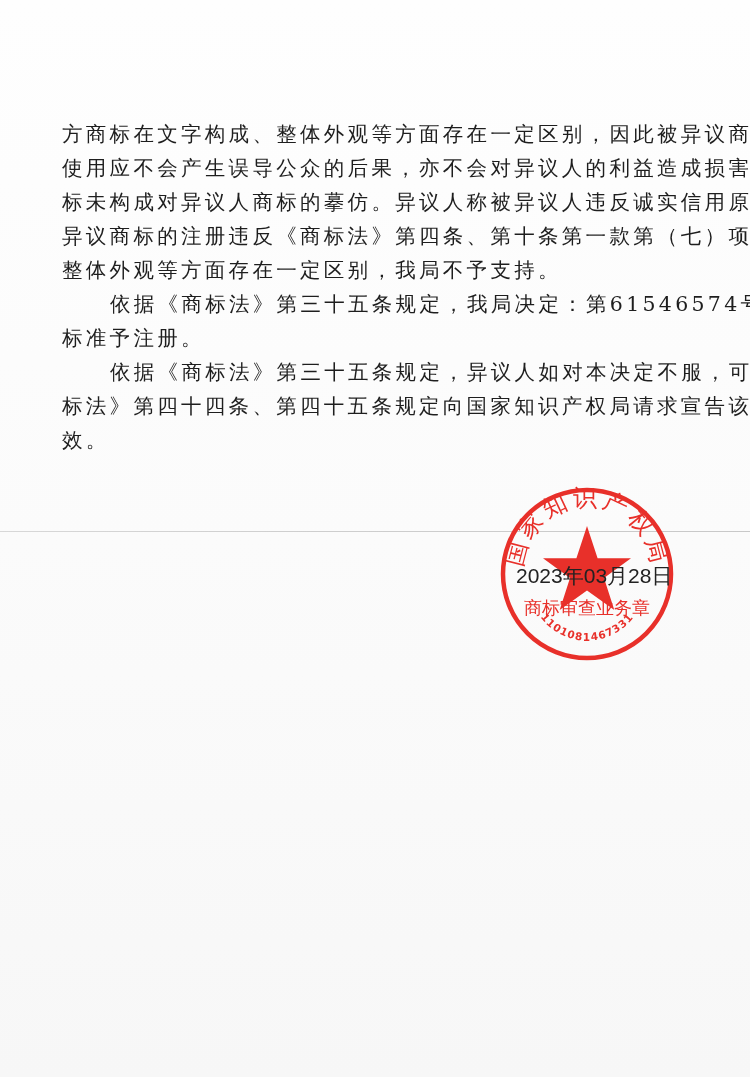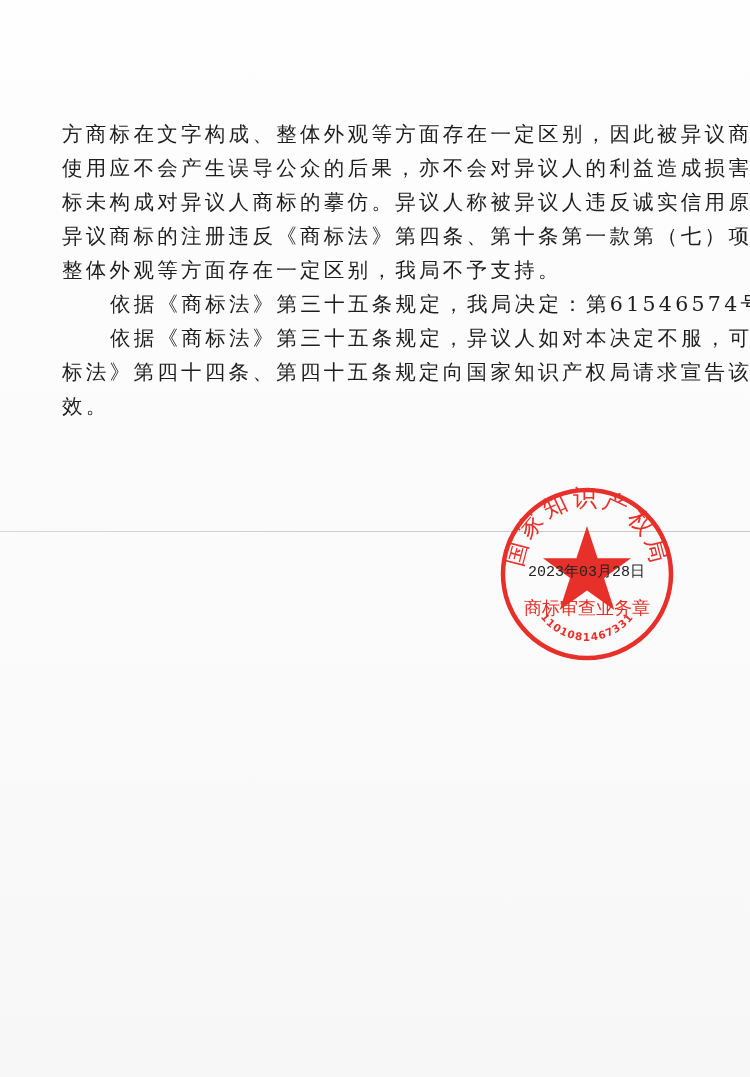--- a/index.html
+++ b/index.html
@@ -9,35 +9,36 @@
     color:#1e1e1e;
   }
   .page { position:absolute; left:0; top:0; width:750px; height:1077px;
     background: linear-gradient(180deg,#fefefe 0%,#fbfbfb 50%,#f7f7f7 100%); }
   .fold { position:absolute; left:0; top:531px; width:750px; height:1px;
     background:linear-gradient(90deg,rgba(150,150,150,0.35),rgba(170,170,170,0.55) 40%,rgba(150,150,150,0.5)); }
   .body-text { position:absolute; left:62px; top:117px; width:620px; }
   .line { height:34px; line-height:34px; font-size:20.5px; white-space:nowrap; letter-spacing:3.3px; }
   .indent { padding-left:48px; }
   .seal { position:absolute; left:499px; top:486px; width:176px; height:176px; }
-  .date { position:absolute; left:528px; top:562px; font-size:15px; color:#222; font-family:Liberation Mono, monospace; letter-spacing:0px; }
+  .date { position:absolute; left:516px; top:562px; font-size:21px; color:#222; font-family:Liberation Sans, sans-serif; letter-spacing:0px; }
 </style>
 </head>
 <body>
 
 <div class="page">
   <div class="fold"></div>
 
   <div class="body-text">
     <div class="line">方商标在文字构成、整体外观等方面存在一定区别，因此被异议商标的注册和</div>
     <div class="line">使用应不会产生误导公众的后果，亦不会对异议人的利益造成损害，被异议商</div>
     <div class="line">标未构成对异议人商标的摹仿。异议人称被异议人违反诚实信用原则，以及被</div>
     <div class="line">异议商标的注册违反《商标法》第四条、第十条第一款第（七）项、第四十四</div>
     <div class="line">整体外观等方面存在一定区别，我局不予支持。</div>
     <div class="line indent">依据《商标法》第三十五条规定，我局决定：第61546574号“崂金源”商</div>
+    <div class="line">标准予注册。</div>
     <div class="line indent">依据《商标法》第三十五条规定，异议人如对本决定不服，可以依照《商</div>
     <div class="line">标法》第四十四条、第四十五条规定向国家知识产权局请求宣告该注册商标无</div>
     <div class="line">效。</div>
   </div>
 
   <svg class="seal" viewBox="0 0 176 176" xmlns="http://www.w3.org/2000/svg">
     <defs>
       <path id="topArc" d="M 26 100 A 64 64 0 1 1 150 100"></path>
       <path id="botArc" d="M 38 126 A 58 58 0 0 0 138 126"></path>
     </defs>

